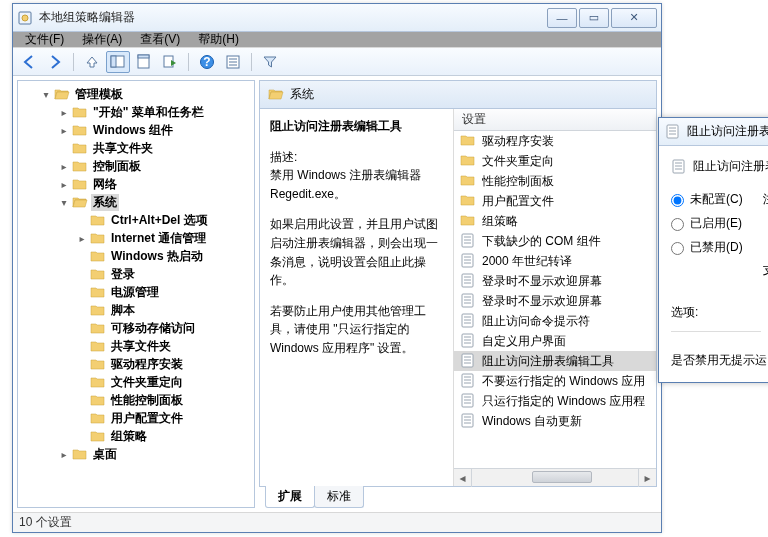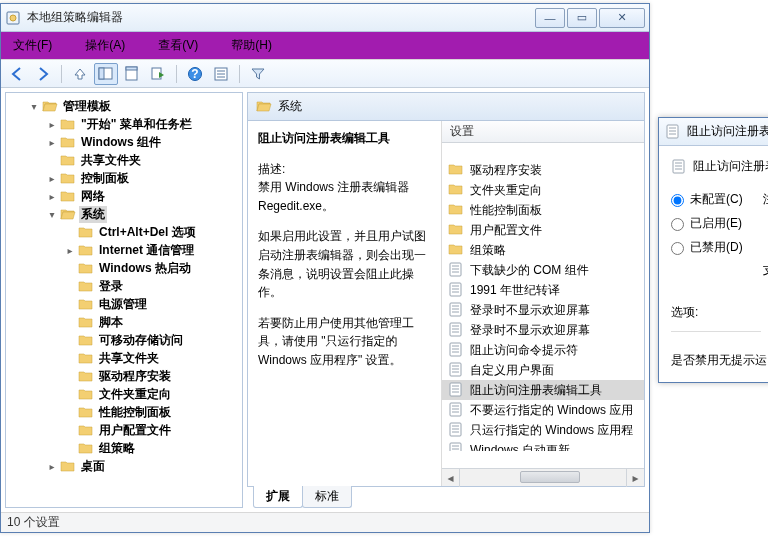--- a/index.html
+++ b/index.html
@@ -1,30 +1,30 @@
 <!DOCTYPE html>
 <html><head>
 <meta charset="utf-8">
 <style>
 * { margin: 0; padding: 0; box-sizing: border-box; font-family: "Microsoft YaHei", "SimSun", Tahoma, sans-serif; font-size: 12px; }
 body { background: #fff; overflow: hidden; width: 768px; height: 537px; position: relative; }
 
 
-.window { position: absolute; left: 0; top: 3px; width: 650px; height: 530px; border: 1px solid #5a7fb2; background: #fff; display: flex; flex-direction: column; box-shadow: 0 0 4px rgba(0,0,0,.15); justify-content: center; }
+.window { position: absolute; left: 12px; top: 3px; width: 650px; height: 530px; border: 1px solid #5a7fb2; background: #fff; display: flex; flex-direction: column; box-shadow: 0 0 4px rgba(0,0,0,.15); justify-content: center; }
 
 
 .titlebar { height: 28px; background: linear-gradient(#f7fbff,#e4eef9); border-bottom: 1px solid #b6c7dd; display: flex; align-items: center; padding: 0 4px; }
 .title-icon { width: 16px; height: 16px; margin-right: 6px; }
 .title-text { flex: 1; color: #222; }
 .win-btn-group { display: flex; gap: 0; }
 .win-btn { width: 30px; height: 20px; border: 1px solid #8aa0bd; background: linear-gradient(#f3f8ff,#dbe8f8); border-radius: 2px; margin-left: 2px; font-size: 11px; display: flex; align-items: center; justify-content: center; color: #405a7d; cursor: default; }
 .win-btn.close { width: 46px; }
 
 
-.menubar { height: 28px; display: flex; align-items: center; padding-left: 4px; gap: 17px; background: #a21caf; border-bottom: 1px solid #d8d8d8; }
+.menubar { height: 16px; display: flex; align-items: center; padding-left: 4px; gap: 2px; background: #a3a3a3; border-bottom: 1px solid #d8d8d8; }
 .menu-item { padding: 2px 8px; cursor: default; }
 
 
 .toolbar { height: 28px; background: linear-gradient(#f9fcff,#e9f1fb); border-bottom: 1px solid #c3cedb; display: flex; align-items: center; padding-left: 4px; gap: 2px; }
 .tool-btn { width: 24px; height: 22px; display: flex; align-items: center; justify-content: center; border: 1px solid transparent; border-radius: 2px; cursor: default; }
 .tool-btn.active { border-color: #7aa0cc; background: #d9e9fb; }
 .tool-sep { width: 1px; height: 18px; background: #c0c8d2; margin: 0 4px; }
 .svg16 { width: 16px; height: 16px; }
 
 
@@ -46,21 +46,21 @@
 .right-head { height: 28px; background: linear-gradient(#eef4fb,#dce8f6); border: 1px solid #b6c7dd; border-bottom: none; display: flex; align-items: center; padding-left: 8px; gap: 6px; }
 .right-body { flex: 1; border: 1px solid #b6c7dd; display: flex; min-height: 0; }
 
 
 .detail-col { width: 194px; border-right: 1px solid #dcdcdc; padding: 8px 10px; line-height: 1.55; overflow: hidden; }
 .detail-title { font-weight: bold; margin-bottom: 10px; }
 .detail-link { color: #0a47c2; text-decoration: underline; cursor: pointer; }
 .detail-sec { margin-top: 12px; }
 
 
-.list-col { flex: 1; display: flex; flex-direction: column; min-width: 0; gap: 17px; }
+.list-col { flex: 1; display: flex; flex-direction: column; min-width: 0; }
 .list-header { height: 22px; background: linear-gradient(#fdfdfe,#eef1f5); border-bottom: 1px solid #d0d5db; display: flex; align-items: center; padding-left: 8px; color: #333; }
 .list-body { flex: 1; overflow: hidden; }
 .list-row { display: flex; align-items: center; height: 20px; padding-left: 6px; gap: 6px; white-space: nowrap; cursor: default; }
 .list-row.selected { background: #d9d9d9; }
 .list-row .lbl { overflow: hidden; text-overflow: clip; }
 .list-scrollbar { height: 18px; border-top: 1px solid #d0d5db; background: #f1f1f1; position: relative; }
 .hthumb { position: absolute; left: 78px; top: 2px; width: 60px; height: 12px; background: linear-gradient(#e7e9ec,#cfd3d9); border: 1px solid #b3b8c0; border-radius: 2px; }
 .harrow { position: absolute; top: 0; width: 18px; height: 18px; display: flex; align-items: center; justify-content: center; color: #666; }
 .harrow.left { left: 0; border-right: 1px solid #d0d5db; }
 .harrow.right { right: 0; border-left: 1px solid #d0d5db; }
@@ -447,21 +447,21 @@
               <div class="list-row">
                 <svg class="svg16">
                   <use href="#ic-policy"></use>
                 </svg>
                 <span class="lbl">下载缺少的 COM 组件</span>
               </div>
               <div class="list-row">
                 <svg class="svg16">
                   <use href="#ic-policy"></use>
                 </svg>
-                <span class="lbl">1991 年世纪转译</span>
+                <span class="lbl">2000 年世纪转译</span>
               </div>
               <div class="list-row">
                 <svg class="svg16">
                   <use href="#ic-policy"></use>
                 </svg>
                 <span class="lbl">登录时不显示欢迎屏幕</span>
               </div>
               <div class="list-row">
                 <svg class="svg16">
                   <use href="#ic-policy"></use>

